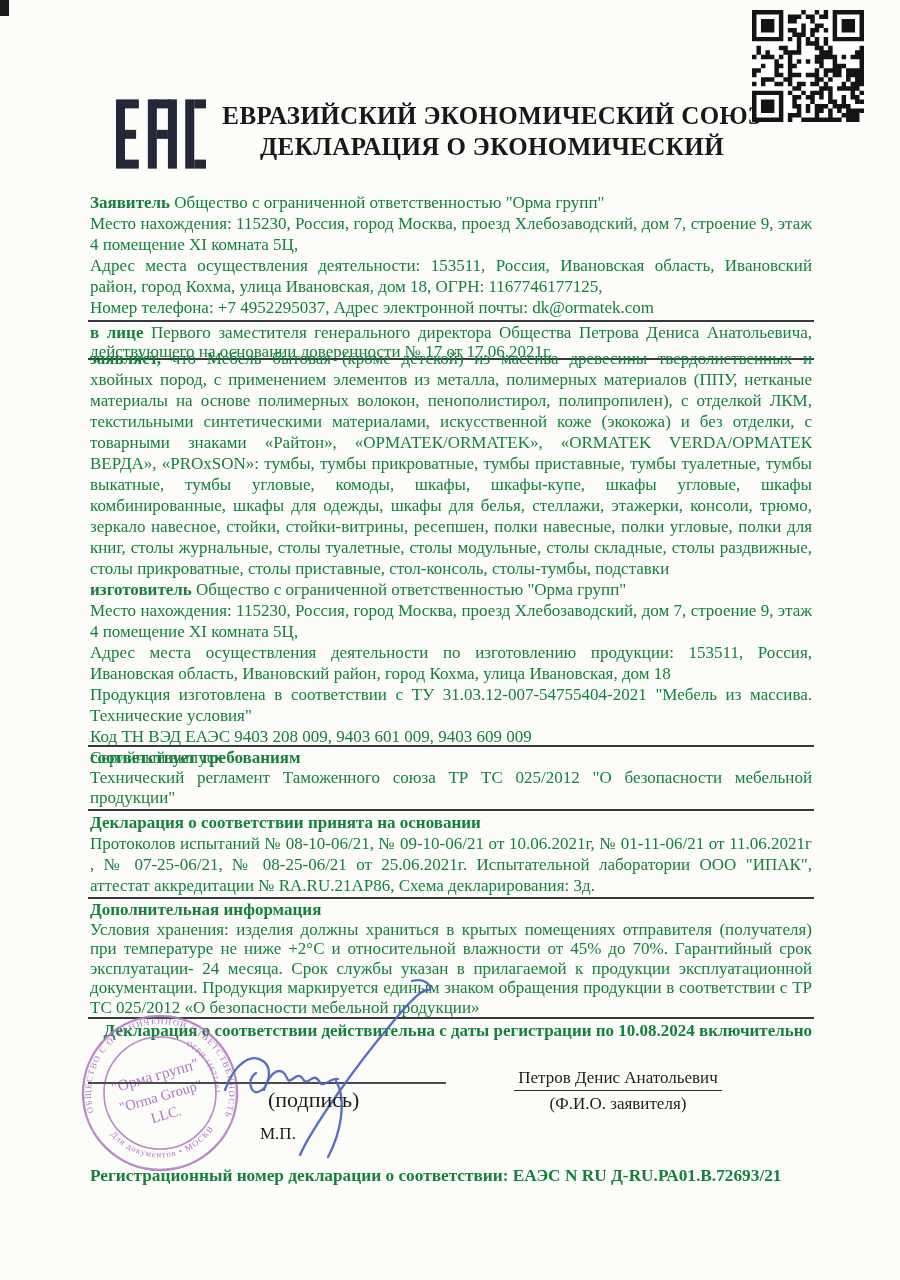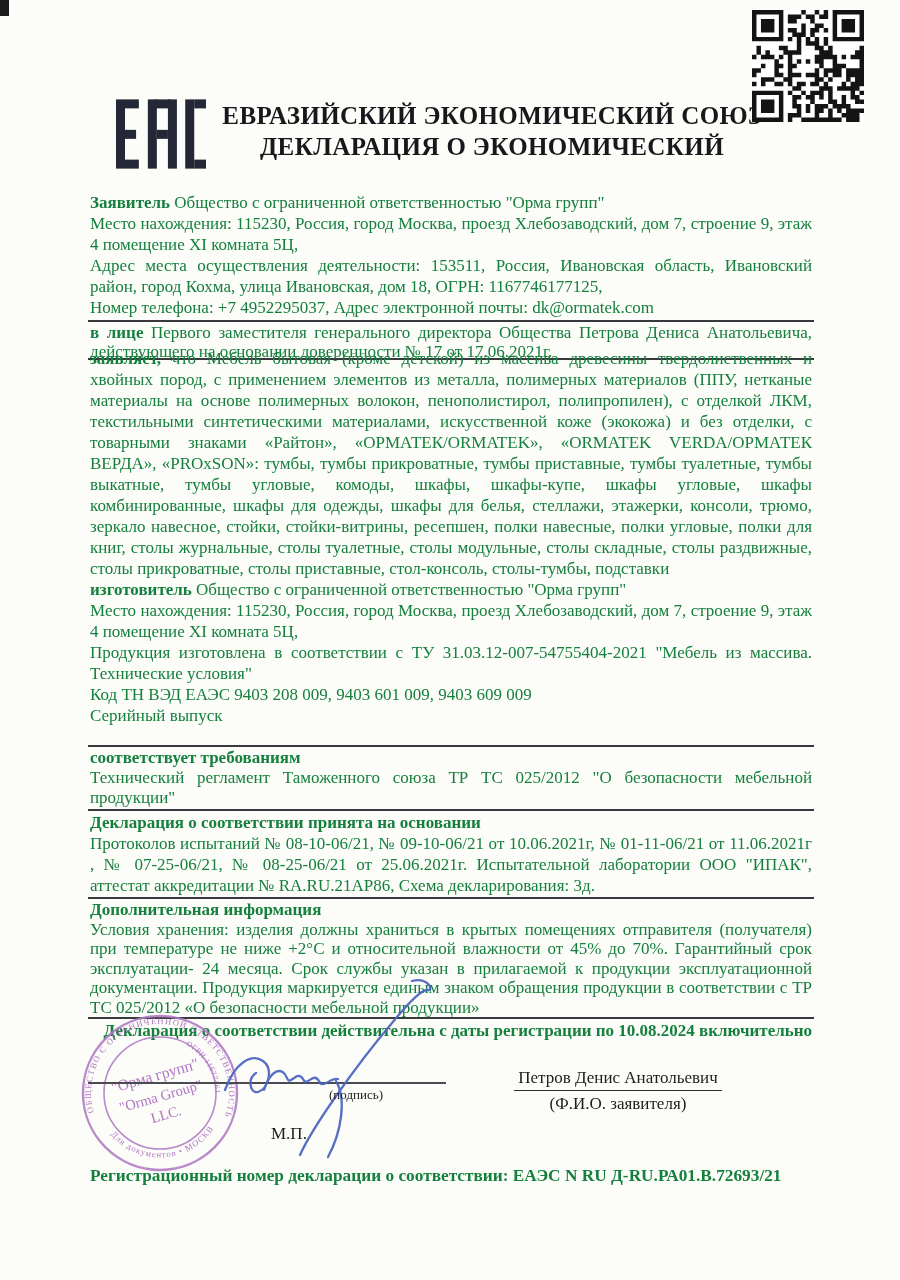--- a/index.html
+++ b/index.html
@@ -16,22 +16,22 @@
   .hr{position:absolute;left:88px;width:726px;height:0;border-top:2px solid #38383f;}
   .sec-applicant{top:192px;line-height:21px;}
   .sec-vlitse{top:323px;line-height:19px;}
   .sec-declares{top:348px;line-height:21px;}
   .sec-req{top:748px;line-height:20px;}
   .sec-basis{top:812px;line-height:21px;}
   .sec-add{top:900px;line-height:19.5px;}
   .sec-validity{top:1021px;font-weight:700;text-align:right;}
   .hr1{top:320px;}.hr2{top:358px;}.hr3{top:745px;}.hr4{top:809px;}.hr5{top:897px;}.hr6{top:1017px;}
   .sig-line{position:absolute;left:88px;top:1082px;width:358px;height:0;border-top:2px solid #4a4a55;}
-  .sig-caption{position:absolute;left:268px;top:1087px;width:115px;text-align:right;font-size:13px;}
-  .mp-label{position:absolute;left:271px;top:1124px;font-size:17px;}
+  .sig-caption{position:absolute;left:268px;top:1087px;width:115px;text-align:left;font-size:22px;}
+  .mp-label{position:absolute;left:260px;top:1124px;font-size:17px;}
   .fio-block{position:absolute;left:512px;top:1058px;width:212px;text-align:center;font-size:17px;margin-top:10px;}
   .fio-name{display:inline-block;border-bottom:1.6px solid #2e2e35;padding:0 4px 2px 4px;}
   .fio-caption{margin-top:3px;}
   .sec-reg{top:1163px;text-align:left;font-weight:700;font-size:17.3px;line-height:25px;}
   .sec-reg .reg-date{padding-left:10px;}
   .stamp{position:absolute;left:68px;top:1006px;width:184px;height:174px;opacity:.88;}
   .stamp text{fill:#a763bd;font-family:"Liberation Serif",serif;}
   .signature-svg{position:absolute;left:150px;top:950px;width:330px;height:215px;}
 </style>
 </head>
@@ -79,20 +79,21 @@
   <div class="sec sec-vlitse">
     <p><b>в лице</b> <span>Первого заместителя генерального директора Общества Петрова Дениса Анатольевича, действующего на основании доверенности № 17 от 17.06.2021г.</span></p>
   </div>
 
   <div class="hr hr2"></div>
 
   <div class="sec sec-declares">
     <p><b>заявляет,</b> <span>что Мебель бытовая (кроме детской) из массива древесины твердолиственных и хвойных пород, с применением элементов из металла, полимерных материалов (ППУ, нетканые материалы на основе полимерных волокон, пенополистирол, полипропилен), с отделкой ЛКМ, текстильными синтетическими материалами, искусственной коже (экокожа) и без отделки, с товарными знаками «Райтон», «ОРМАТЕК/ORMATEK», «ORMATEK VERDA/ОРМАТЕК ВЕРДА», «PROxSON»: тумбы, тумбы прикроватные, тумбы приставные, тумбы туалетные, тумбы выкатные, тумбы угловые, комоды, шкафы, шкафы-купе, шкафы угловые, шкафы комбинированные, шкафы для одежды, шкафы для белья, стеллажи, этажерки, консоли, трюмо, зеркало навесное, стойки, стойки-витрины, ресепшен, полки навесные, полки угловые, полки для книг, столы журнальные, столы туалетные, столы модульные, столы складные, столы раздвижные, столы прикроватные, столы приставные, стол-консоль, столы-тумбы, подставки</span></p>
     <p><b>изготовитель</b> <span>Общество с ограниченной ответственностью "Орма групп"</span></p>
     <p>Место нахождения: 115230, Россия, город Москва, проезд Хлебозаводский, дом 7, строение 9, этаж 4 помещение XI комната 5Ц,</p>
+    <p>Адрес места осуществления деятельности по изготовлению продукции: 153511, Россия, Ивановская область, Ивановский район, город Кохма, улица Ивановская, дом 18</p>
     <p>Продукция изготовлена в соответствии с ТУ 31.03.12-007-54755404-2021 "Мебель из массива. Технические условия"</p>
     <p>Код ТН ВЭД ЕАЭС  9403 208 009, 9403 601 009, 9403 609 009</p>
     <p>Серийный выпуск</p>
   </div>
 
   <div class="hr hr3"></div>
 
   <div class="sec sec-req">
     <p><b>соответствует требованиям</b></p>
     <p>Технический регламент Таможенного союза ТР ТС 025/2012 "О безопасности мебельной продукции"</p>

